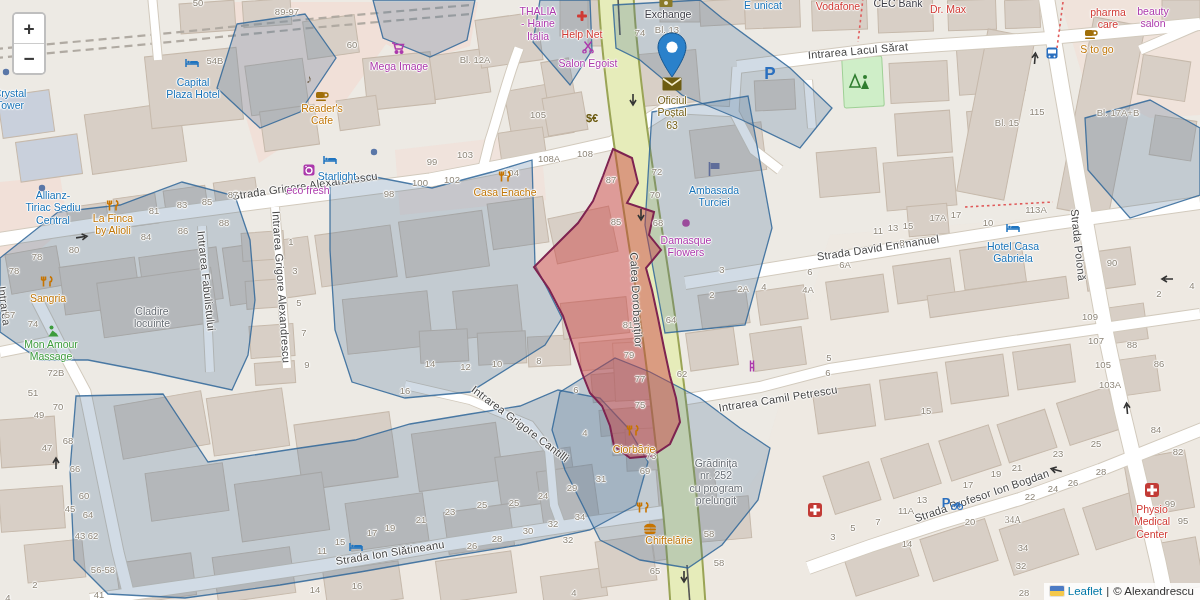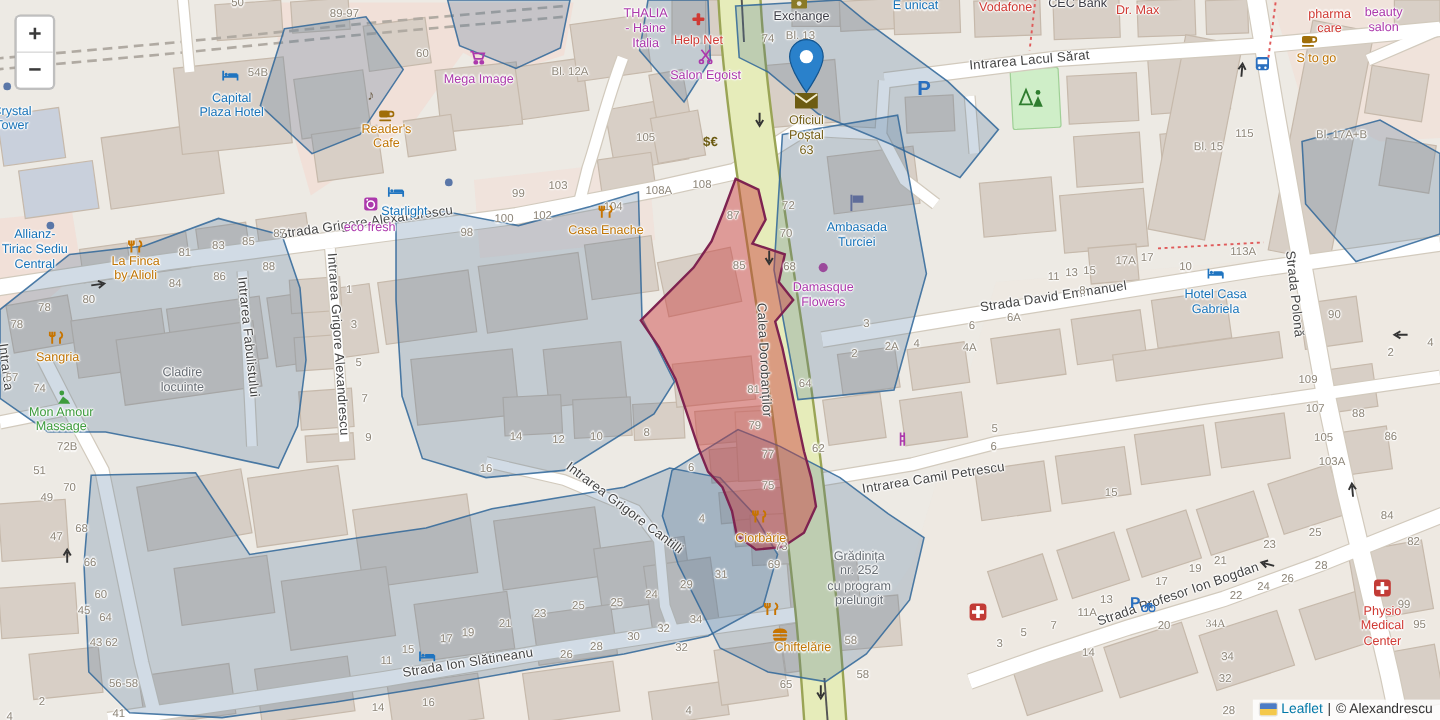--- a/index.html
+++ b/index.html
@@ -438,21 +438,21 @@
 Turciei</span>
       <span class="lbl poi c-purple" style="left: 686px; top: 246px;">Damasque
 Flowers</span>
       <span class="lbl poi c-blue" style="left: 1013px; top: 252px;">Hotel Casa
 Gabriela</span>
       <span class="lbl poi c-blue" style="left: 337px; top: 176px;">Starlight</span>
       <span class="lbl poi c-purple" style="left: 308px; top: 190px;">eco fresh</span>
       <span class="lbl poi c-orange" style="left: 505px; top: 192px;">Casa Enache</span>
       <span class="lbl poi c-orange" style="left: 113px; top: 224px;">La Finca
 by Alioli</span>
-      <span class="lbl poi c-blue" style="left: 29px; top: 208px;">Allianz-
+      <span class="lbl poi c-blue" style="left: 53px; top: 208px;">Allianz-
 Tiriac Sediu
 Central</span>
       <span class="lbl poi c-orange" style="left: 48px; top: 298px; text-align: right;">Sangria</span>
       <span class="lbl poi c-green" style="left: 51px; top: 350px;">Mon Amour
 Massage</span>
       <span class="lbl poi c-gray" style="left: 152px; top: 317px;">Cladire
 locuinte</span>
       <span class="lbl poi c-orange" style="left: 634px; top: 449px;">Ciorbărie</span>
       <span class="lbl poi c-gray" style="left: 716px; top: 482px;">Grădinița
 nr. 252

